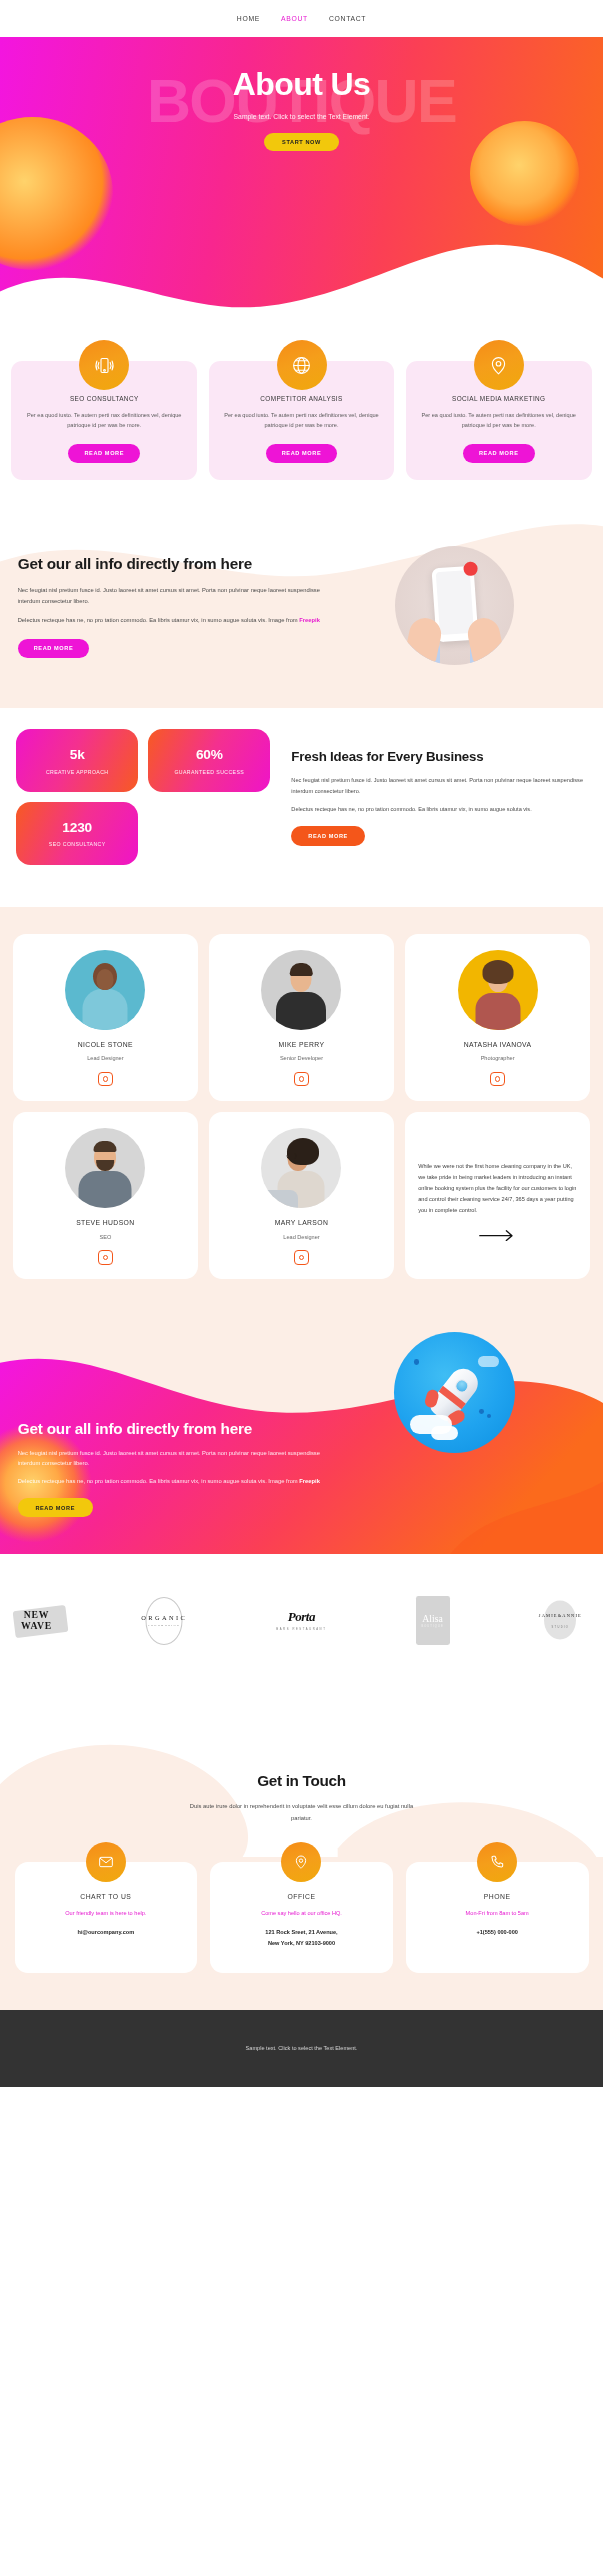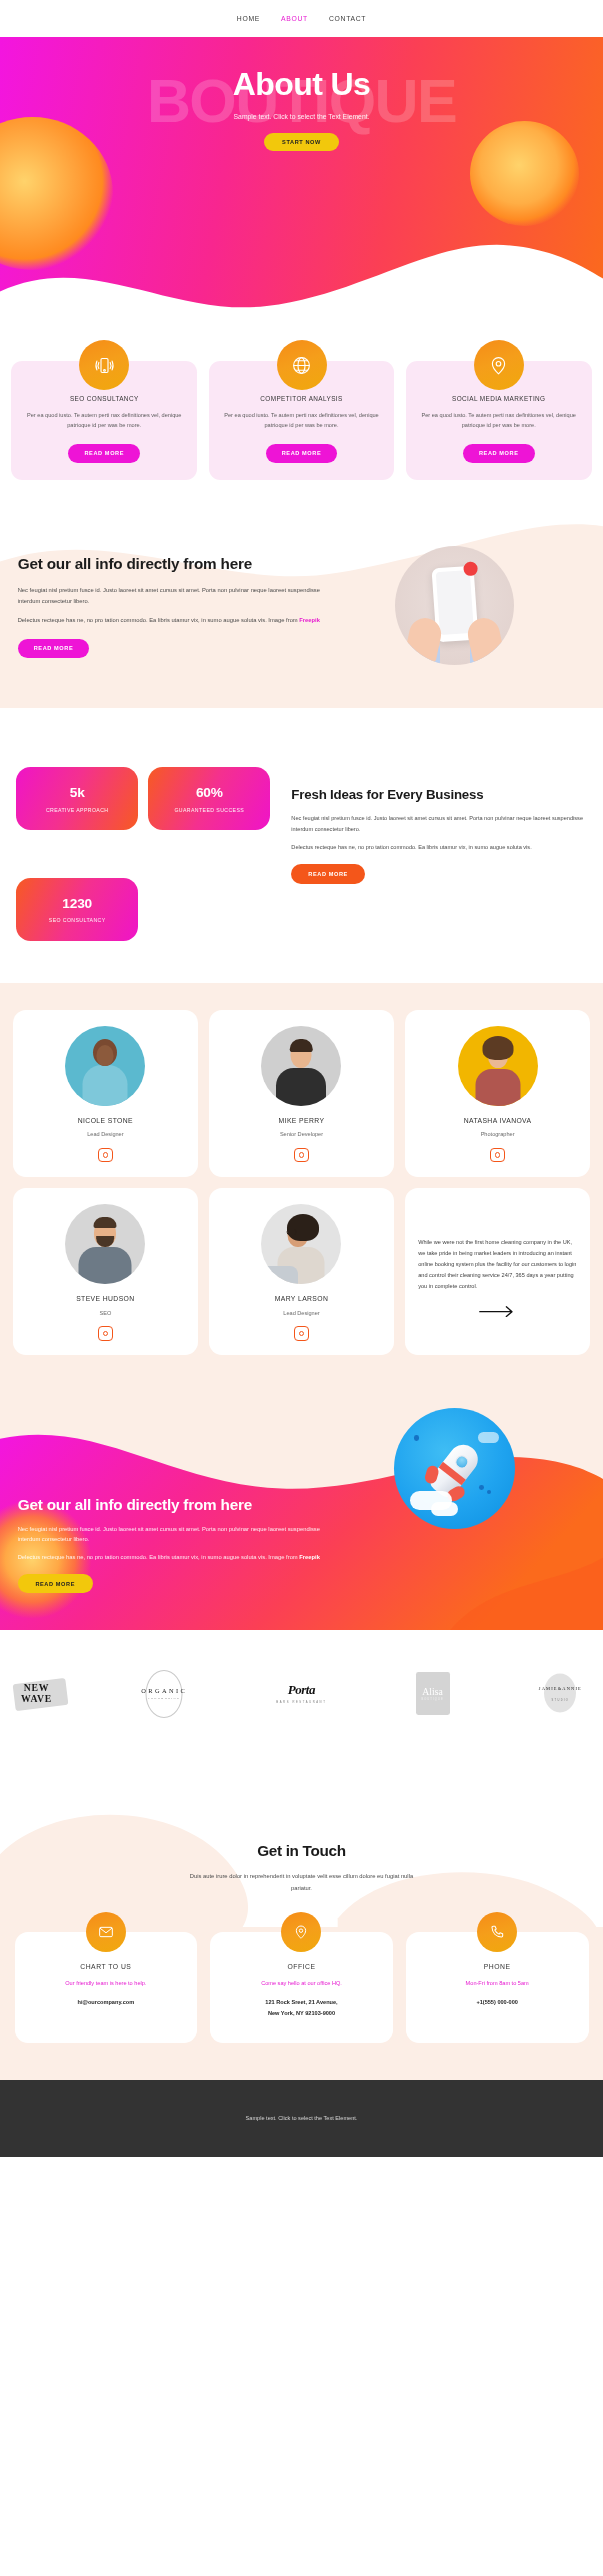--- a/index.html
+++ b/index.html
@@ -131,21 +131,21 @@
   .hand-r { right: 13px; transform: rotate(-12deg); }
   .sleeve-l, .sleeve-r {
     position:absolute; bottom:0; width:35px; height:24px; background:#bcd0ef; border-radius: 8px 8px 0 0;
   }
   .sleeve-l { left: 9.7px; } .sleeve-r { right: 9.7px; }
 
   
   .stats-wrap { background:#fff; padding: 21px 16px 42px; display:flex; gap: 17.7px; align-items:center; }
   .stats-grid { display:grid; grid-template-columns: 1fr 1fr; gap: 9.7px; width: 46%; }
   .stat {
-    border-radius: 14.5px; padding: 17.7px 4.8px 16px; text-align:center; color:#fff;margin-top:38px;
+    border-radius: 14.5px; padding: 17.7px 4.8px 16px; text-align:center; color:#fff;
   }
   .stat.a { background: linear-gradient(115deg,#ef14c8 0%,#f4308f 45%,#f75a22 100%); }
   .stat.b { background: linear-gradient(115deg,#f75a22 0%,#f4308f 50%,#ef14c8 100%); }
   .stat .num { font-size: 13.7px; font-weight: 700; letter-spacing:-0.2px; }
   .stat .lbl { font-size: 5.2px; letter-spacing: 0.4px; margin-top: 6.4px; line-height:1.5; color: rgba(255,255,255,.94);}
   .stats-text { width: 54%; padding-left: 3.2px; }
   .stats-text h2 { font-size: 13.3px; font-weight:700; line-height:1.3; letter-spacing:-0.2px; color:#1a1a1a; }
   .stats-text p { font-size: 5.6px; line-height:1.85; color:#4b4b4b; margin-top: 9.7px; }
   .stats-text p.second { margin-top: 8px; }
   .stats-text .btn-orange { margin-top: 11.3px; }
@@ -222,21 +222,21 @@
     display:flex; align-items:center; justify-content:space-between;
   }
   .logo-item { text-align:center; position:relative; }
   .lg-new { font-family: "Liberation Serif", serif; font-weight:700; font-size:9.7px; line-height:1.05; letter-spacing:0.8px; color:#171717; position:relative; z-index:2;}
   .lg-smear { position:absolute; left:-7.2px; top:-2.4px; width:53px; height:27px; background:#d9d9d9; border-radius:3.2px; transform:rotate(-7deg); z-index:1;}
   .lg-org { font-family:"Liberation Serif", serif; font-size:6.4px; letter-spacing:2.4px; color:#1c1c1c; position:relative; z-index:2;}
   .lg-org-sub { font-family:"Liberation Serif", serif; font-size:2.9px; letter-spacing:1.3px; color:#6d6d6d; margin-top:2.4px; position:relative; z-index:2;}
   .lg-ring { position:absolute; left:50%; top:50%; transform:translate(-50%,-50%); width:37px; height:48px; border:0.8px solid #c9c9c9; border-radius:50%; z-index:1;}
   .lg-mock { font-family:"Liberation Serif", serif; font-style:italic; font-weight:700; font-size:13px; color:#111; letter-spacing:-0.5px;}
   .lg-mock-sub { font-size:2.7px; letter-spacing:1.6px; color:#777; margin-top:3.2px; line-height:1.7;}
-  .lg-alisa-box { width:34px; height:43px; background:#d4d4d4; border-radius:2.4px; display:flex; align-items:center; justify-content:center; flex-direction:column;}
+  .lg-alisa-box { width:34px; height:49px; background:#d4d4d4; border-radius:2.4px; display:flex; align-items:center; justify-content:center; flex-direction:column;}
   .lg-alisa { font-family:"Liberation Serif", serif; font-size:9.7px; color:#fff; }
   .lg-alisa-sub { font-size:2.6px; letter-spacing:1.1px; color:#f1f1f1; margin-top:1.6px;}
   .lg-jam { font-family:"Liberation Serif", serif; font-size:4.4px; letter-spacing:1.2px; color:#222; position:relative; z-index:2;}
   .lg-jam-sub { font-size:2.6px; letter-spacing:1.3px; color:#777; margin-top:8px; position:relative; z-index:2;}
   .lg-oval { position:absolute; left:50%; top:46%; transform:translate(-50%,-50%); width:32px; height:39px; background:#e2e2e2; border-radius:50%; z-index:1;}
 
   
   .contact { position:relative; background:#fff; padding: 37px 0 0; overflow:hidden; }
   .contact .blobs { position:absolute; left:0; top:48px; width:603px; height: 241px; z-index:0; }
   .contact-head { position:relative; z-index:3; text-align:center;margin-top:47px; }

